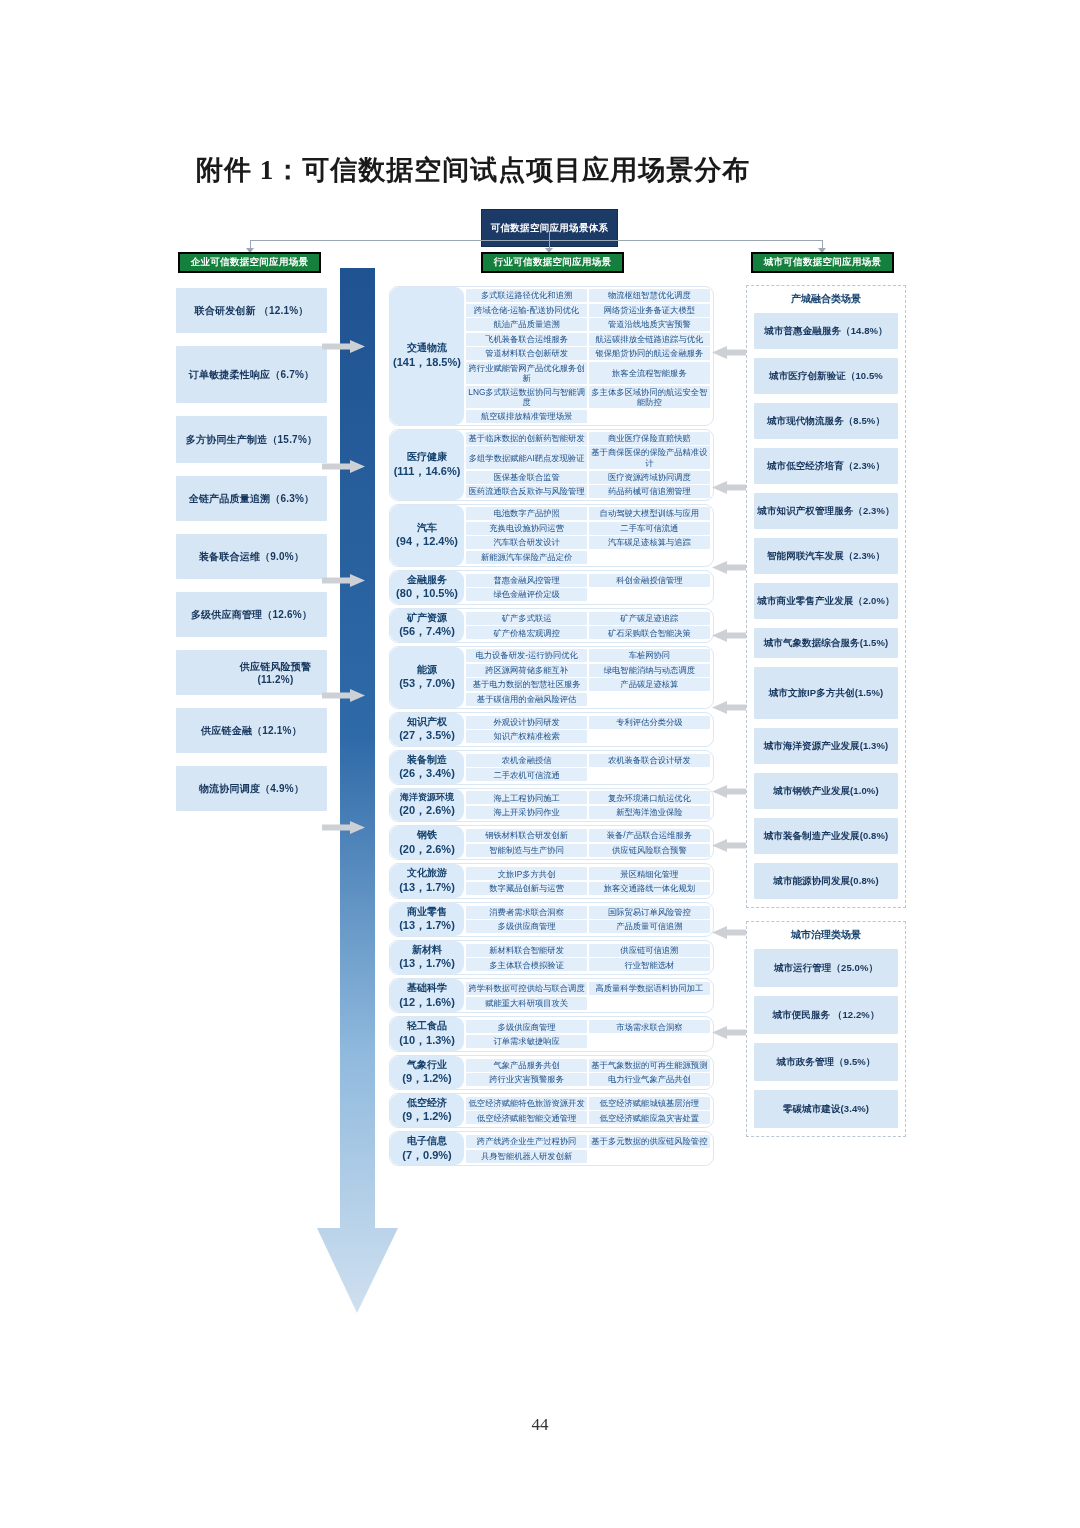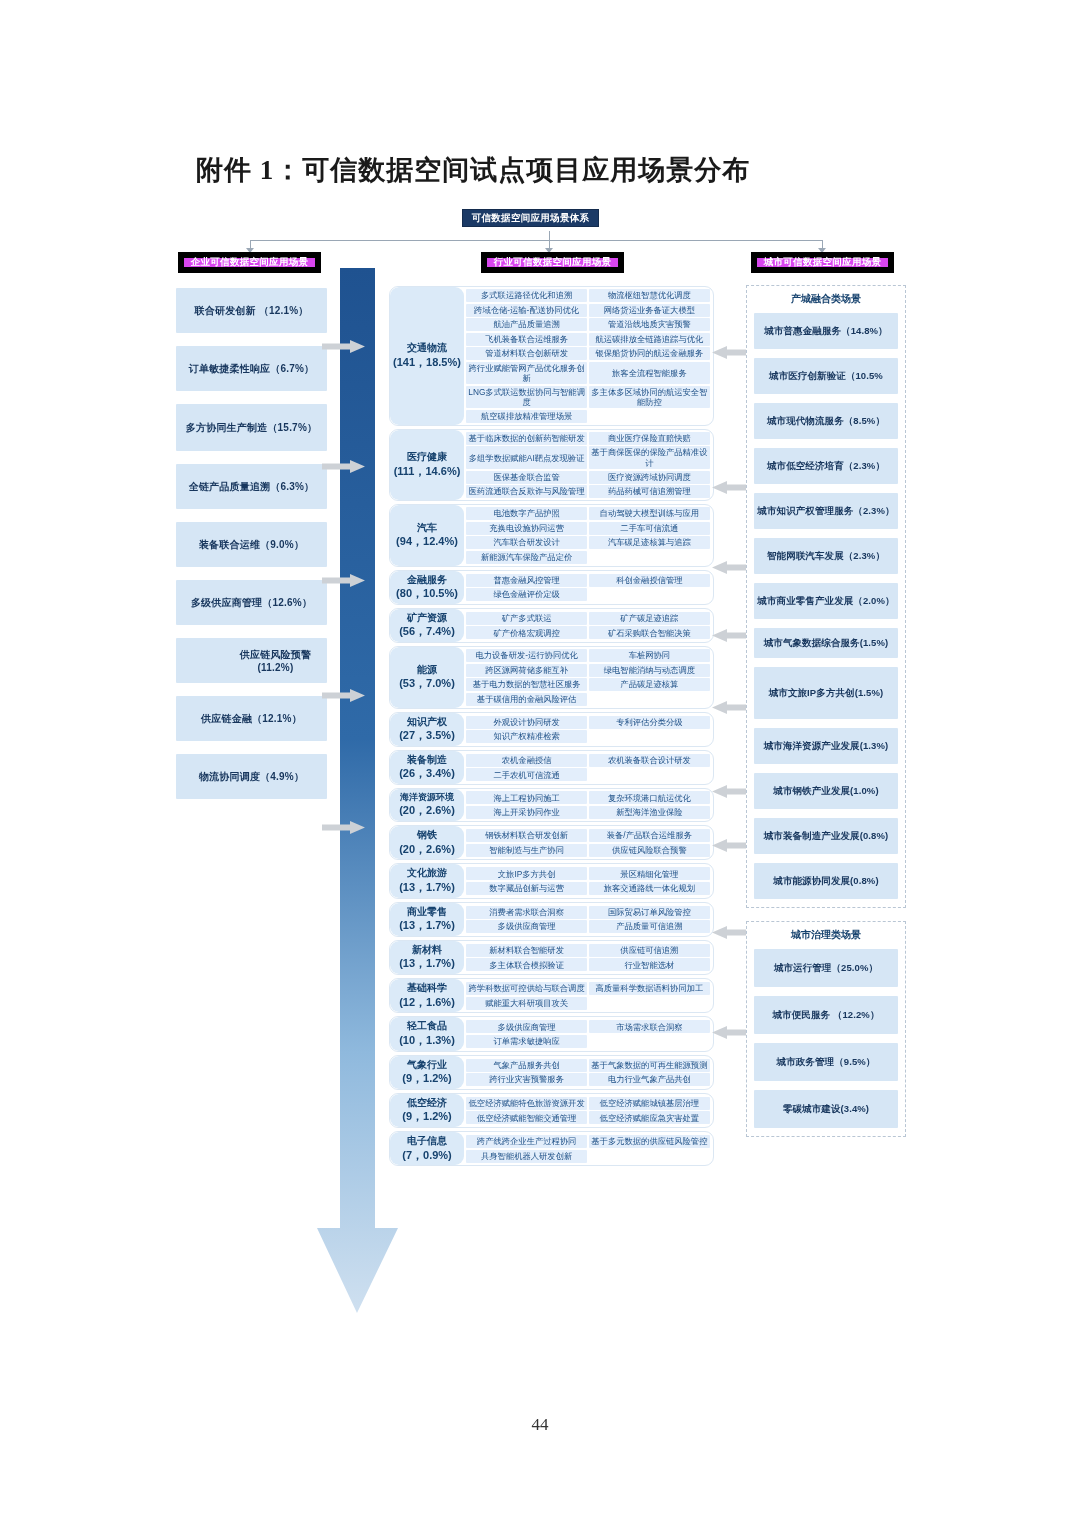--- a/index.html
+++ b/index.html
@@ -16,29 +16,29 @@
   
   #doc-title {
     position:absolute; left:196px; top:152px;
     font-family:"Liberation Serif","DejaVu Serif",serif;
     font-size:27px; font-weight:600; letter-spacing:1px;
     color:#1a1a1a; white-space:nowrap;
   }
 
   
   .hdr-root {
-    position:absolute; left:462px; top:209px; width:137px; height:18px;
+    position:absolute; left:481px; top:209px; width:137px; height:38px;
     background:#1b3a66; border:1px solid #142c4e;
     color:#fff; font-size:9.5px; font-weight:bold;
     display:flex; align-items:center; justify-content:center;
     letter-spacing:.3px;
   }
   .hdr-col {
     position:absolute; top:252px; height:21px;
-    background:#d946ef; border:6px solid #000000;
+    background:#15803d; border:2px solid #000000;
     color:#fff; font-size:9.5px; font-weight:bold;
     display:flex; align-items:center; justify-content:center;
     letter-spacing:.3px;
   }
   #hdr-enterprise { left:178px;  width:143px; }
   #hdr-industry   { left:481px;  width:143px; }
   #hdr-city       { left:751px;  width:143px; }
 
   
   .conn { position:absolute; background:#9aa7b5; }
@@ -169,21 +169,21 @@
       <stop offset="100%" stop-color="#cfe0f0"></stop>
     </linearGradient>
   </defs>
   <path d="M28,0 L63,0 L63,960 L86,960 L45,1045 L5,960 L28,960 Z" fill="url(#flowGrad)"></path>
 </svg>
 
 <div id="left-col">
     <div class="ent-item" style="height: 45px;">
       <span>联合研发创新 （12.1%）</span>
     </div>
-    <div class="ent-item" style="height: 45px;">
+    <div class="ent-item" style="height: 57px;">
       <span>订单敏捷柔性响应（6.7%）</span>
     </div>
     <div class="ent-item" style="height: 47px;">
       <span>多方协同生产制造（15.7%）</span>
     </div>
     <div class="ent-item" style="height: 45px;">
       <span>全链产品质量追溯（6.3%）</span>
     </div>
     <div class="ent-item" style="height: 45px;">
       <span>装备联合运维（9.0%）</span>

